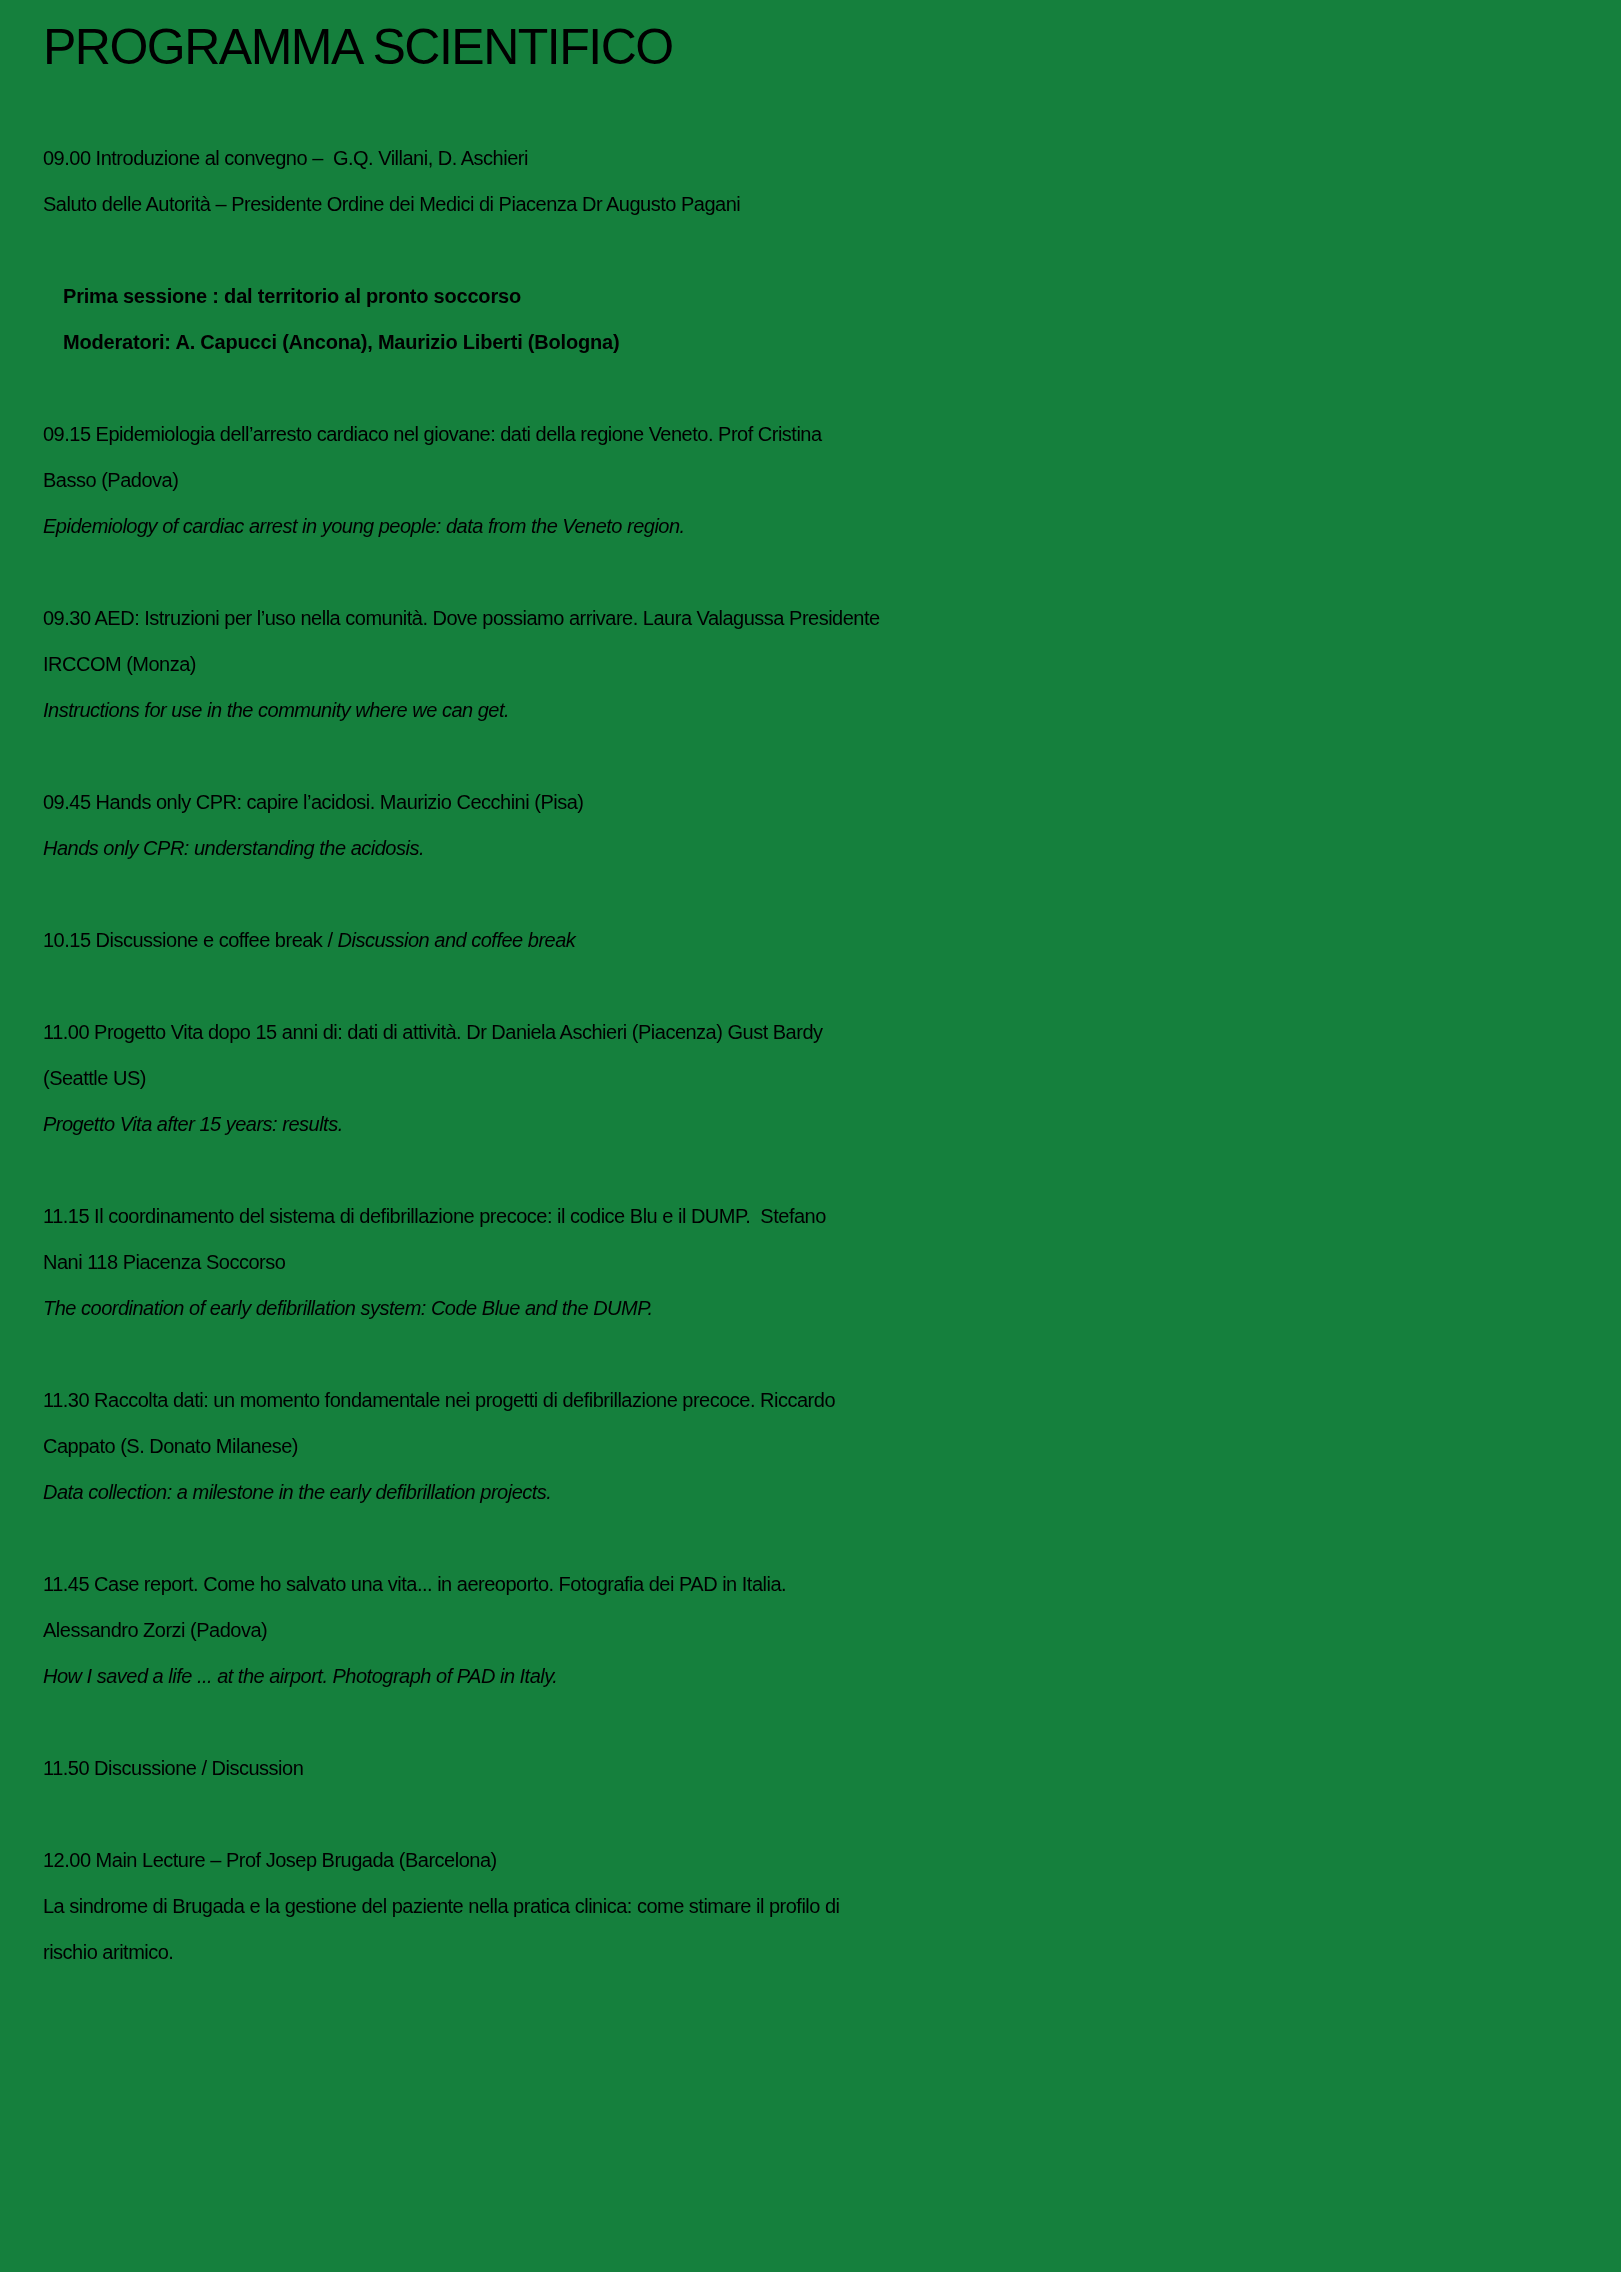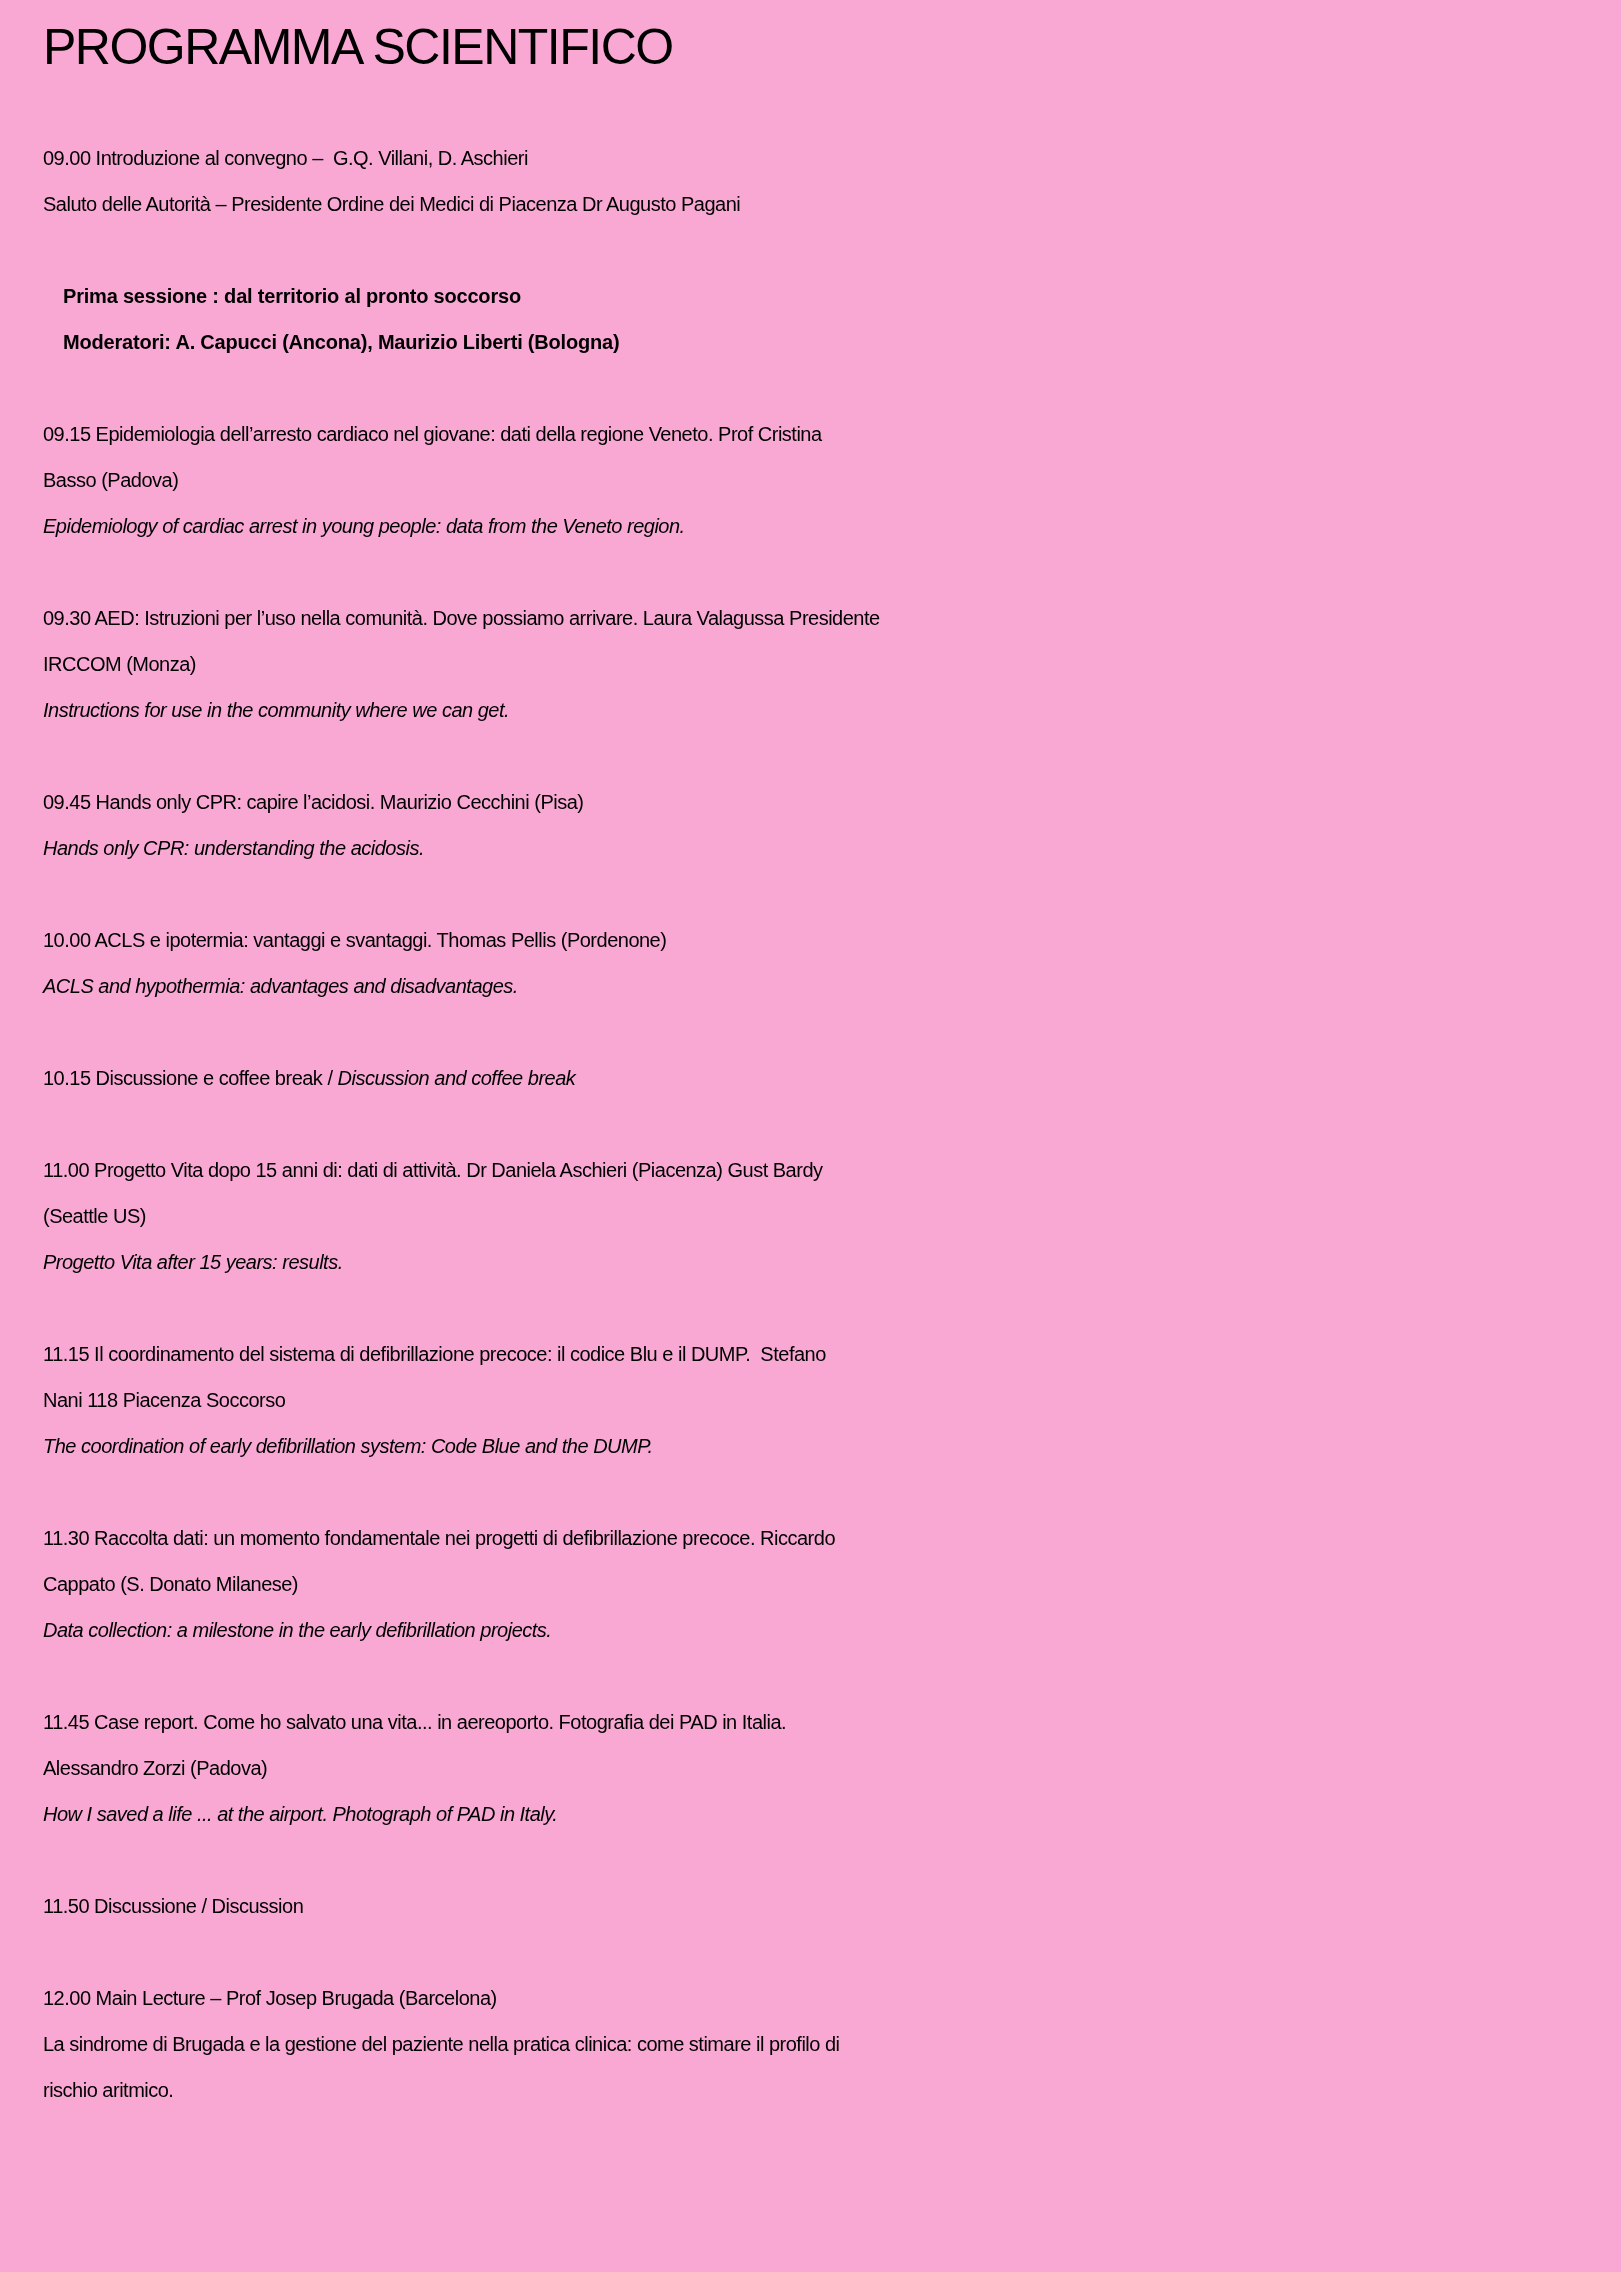--- a/index.html
+++ b/index.html
@@ -6,21 +6,21 @@
     margin: 0;
     padding: 0;
     background: #ffffff;
     color: #000000;
   }
   .page {
     box-sizing: border-box;
     width: 1622px;
     height: 2273px;
     overflow: hidden;
-    background: #f9a8d4;
+    background: #15803d;
     padding: 12px 43px 0 43px;
     font-family: "Liberation Sans", sans-serif;
   }
   h1.doc-title {
     margin: 0 0 53px 0;
     font-size: 50px;
     line-height: 70px;
     font-weight: 400;
     letter-spacing: -1.5px;
     white-space: pre;
@@ -67,24 +67,20 @@
     <p class="line"><span class="normal">09.30 AED: Istruzioni per l’uso nella comunità. Dove possiamo arrivare. Laura Valagussa Presidente</span></p>
     <p class="line"><span class="normal">IRCCOM (Monza)</span></p>
     <p class="line"><span class="italic">Instructions for use in the community where we can get.</span></p>
   </section>
 
   <section class="block">
     <p class="line"><span class="normal">09.45 Hands only CPR: capire l’acidosi. Maurizio Cecchini (Pisa)</span></p>
     <p class="line"><span class="italic">Hands only CPR: understanding the acidosis.</span></p>
   </section>
 
-  <section class="block">
-    <p class="line"><span class="normal">10.00 ACLS e ipotermia: vantaggi e svantaggi. Thomas Pellis (Pordenone)</span></p>
-    <p class="line"><span class="italic">ACLS and hypothermia: advantages and disadvantages.</span></p>
-  </section>
 
   <section class="block">
     <p class="line"><span class="normal">10.15 Discussione e coffee break / </span><span class="italic">Discussion and coffee break</span></p>
   </section>
 
   <section class="block">
     <p class="line"><span class="normal">11.00 Progetto Vita dopo 15 anni di: dati di attività. Dr Daniela Aschieri (Piacenza) Gust Bardy</span></p>
     <p class="line"><span class="normal">(Seattle US)</span></p>
     <p class="line"><span class="italic">Progetto Vita after 15 years: results.</span></p>
   </section>

